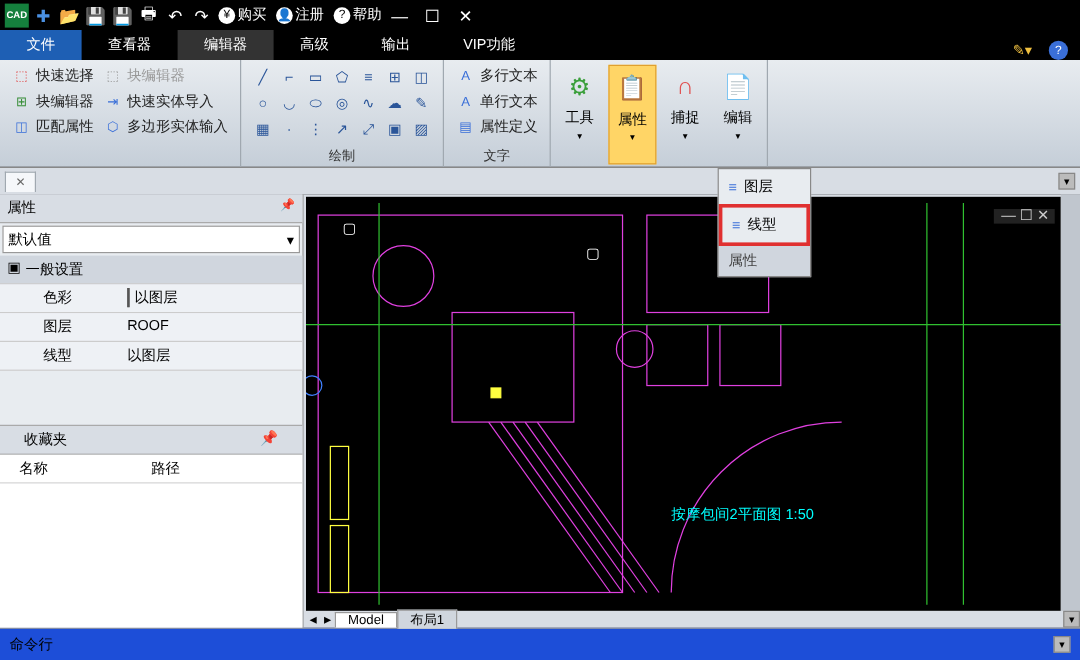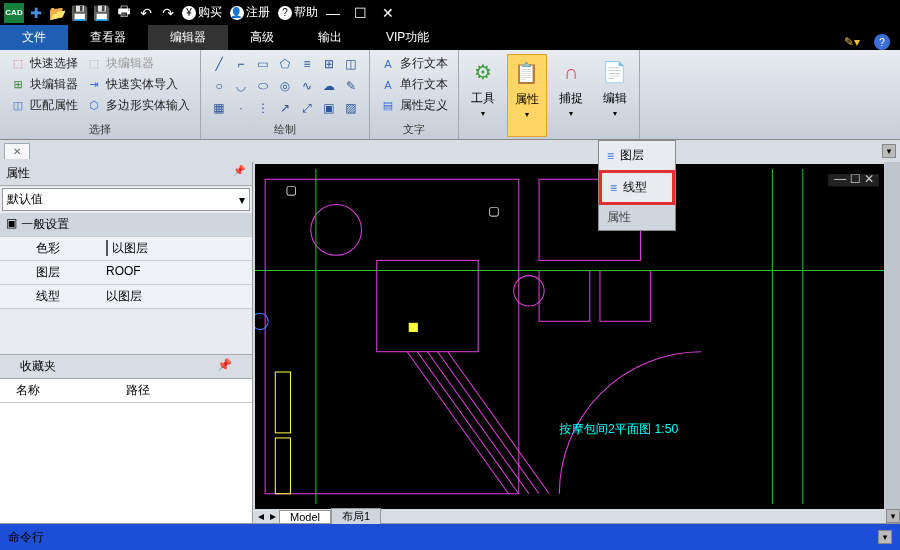--- a/index.html
+++ b/index.html
@@ -130,21 +130,20 @@
         <div class="rb-item">
             <span class="rb-icon" style="color:#3a6fd8">⇥</span>
             <span>快速实体导入</span>
           </div>
         <div class="rb-item">
             <span class="rb-icon" style="color:#3a6fd8">⬡</span>
             <span>多边形实体输入</span>
           </div>
       </div>
     </div>
-    <div class="grp-label">选择</div>
   </div>
 
   <div class="ribbon-group">
     <div class="grp-body">
       <div class="rb-small-icons">
         <div class="rb-si">╱</div>
         <div class="rb-si">⌐</div>
         <div class="rb-si">▭</div>
         <div class="rb-si">⬠</div>
         <div class="rb-si">≡</div>

